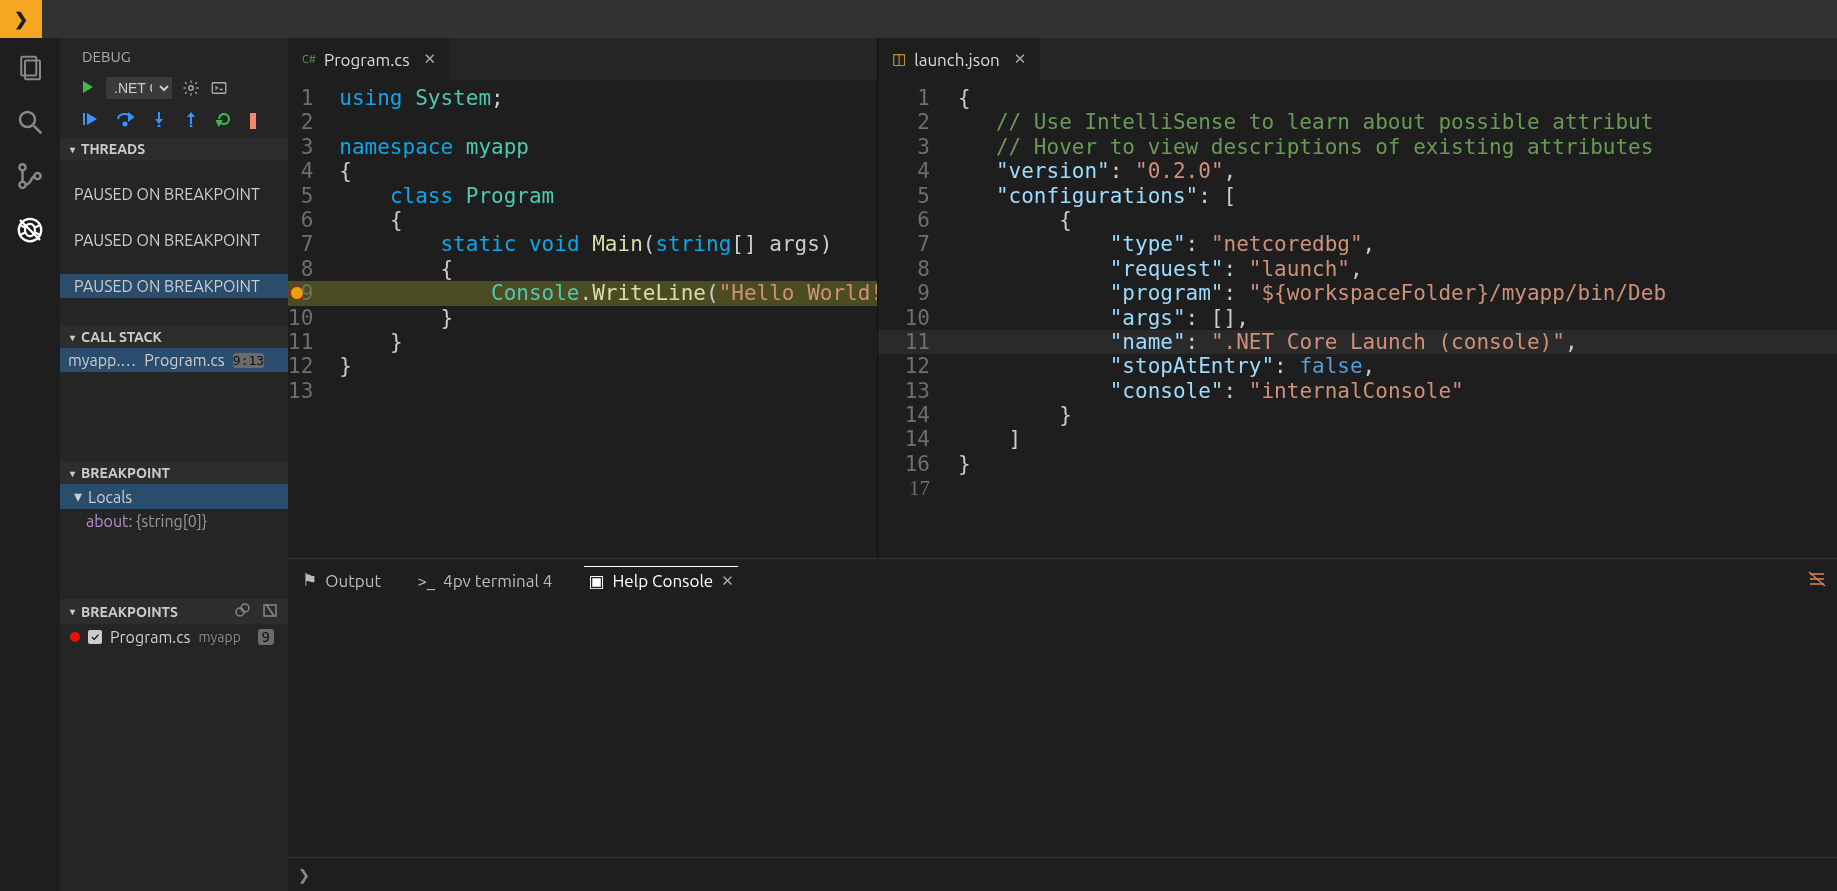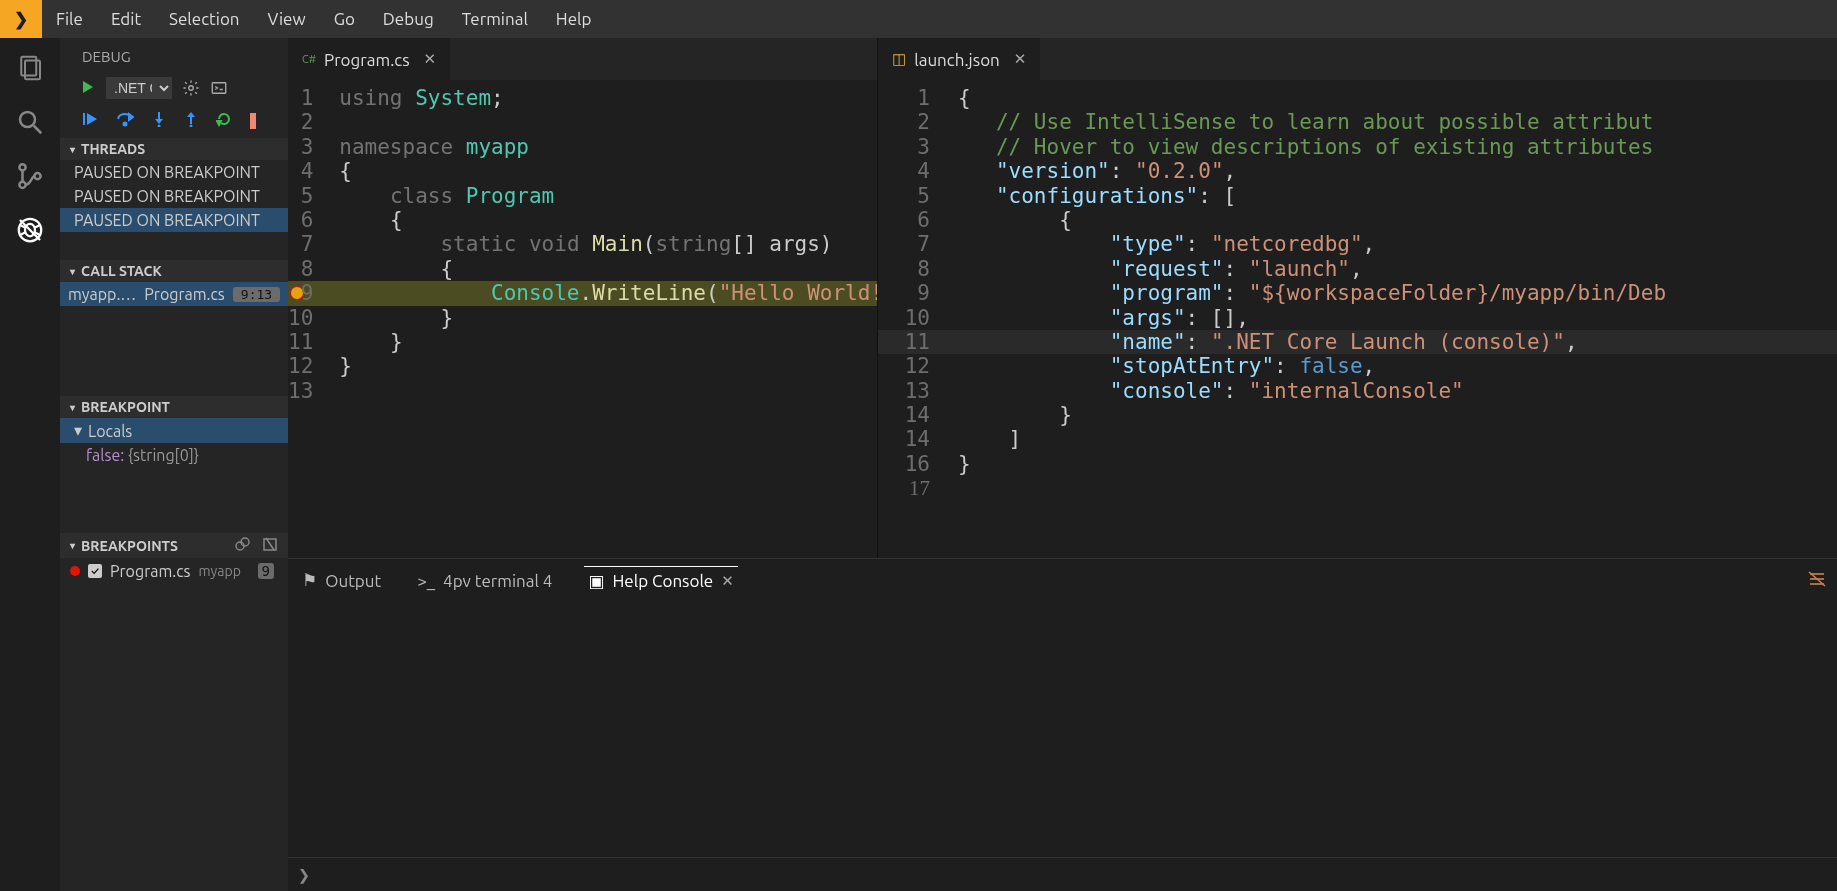--- a/index.html
+++ b/index.html
@@ -116,37 +116,38 @@
 }
 .section-header .chev { font-size: 10px; }
 .section-header .spacer { flex: 1; }
 
 .thread-item {
   padding: 3px 14px;
   font-size: 16px;
   color: #ccc;
   white-space: nowrap;
   overflow: hidden;
+  margin-top: 22px;
 }
 .thread-item.selected { background: #2a4d6e; }
 
 .callstack-item {
   display: flex;
   align-items: center;
   gap: 8px;
   padding: 3px 8px;
   background: #2a4d6e;
   font-size: 16px;
 }
 .callstack-item .file { color: #ccc; }
 .callstack-item .loc {
   background: #6b6b6b;
   color: #111;
   border-radius: 3px;
-  padding: 0 8px;
+  padding: 0 0;
   font-size: 13px;
 }
 
 .locals-header {
   background: #2a4d6e;
   padding: 3px 14px;
   font-size: 16px;
   display: flex;
   align-items: center;
   gap: 6px;
@@ -261,21 +262,21 @@
 .bp-marker {
   position: absolute;
   left: 2px;
   width: 14px; height: 14px;
   background: #e5a50a;
   border-radius: 50%;
   border: 1px solid #c03;
 }
 
 
-.kw { color: #737373; }
+.kw { color: #0ea5e9; }
 .cls { color: #4ec9b0; }
 .fn { color: #dcdcaa; margin-top: 48px; }
 .str { color: #ce9178; }
 .prop { color: #9cdcfe; }
 .punct { color: #ccc; }
 .cmt { color: #6a9955; }
 .const { color: #569cd6; }
 .plain { color: #ccc; }
 
 
@@ -319,30 +320,20 @@
   font-size: 20px;
 }
 
 .section-gap { height: 28px; }
 </style>
 </head>
 <body>
 
 <div class="menubar">
   <div class="logo">❯</div>
-  <div id="menu-items" style="display: flex;">
-      <div class="menu-item">File</div>
-      <div class="menu-item">Edit</div>
-      <div class="menu-item">Selection</div>
-      <div class="menu-item">View</div>
-      <div class="menu-item">Go</div>
-      <div class="menu-item">Debug</div>
-      <div class="menu-item">Terminal</div>
-      <div class="menu-item">Help</div>
-    </div>
 </div>
 
 <div class="main-row">
 
   <div class="activitybar">
     <div class="act-icon">
       <svg viewBox="0 0 24 24" fill="none" stroke="currentColor" stroke-width="1.6">
           <rect x="5" y="3" width="12" height="15" rx="1"></rect>
           <rect x="8" y="6" width="12" height="15" rx="1"></rect>
         </svg>
@@ -454,21 +445,21 @@
 
     <div class="section-header">
       <span class="chev">▾</span>
       <span>BREAKPOINT</span>
     </div>
     <div class="locals-header">
       <span class="chev">▾</span>
       <span>Locals</span>
     </div>
     <div class="var-item">
-      <span class="vname">false:</span>
+      <span class="vname">about:</span>
       <span class="vval">{string[0]}</span>
     </div>
 
     <div style="height:66px"></div>
 
     <div class="section-header">
       <span class="chev">▾</span>
       <span>BREAKPOINTS</span>
       <span class="spacer"></span>
       <span style="color:#888">

